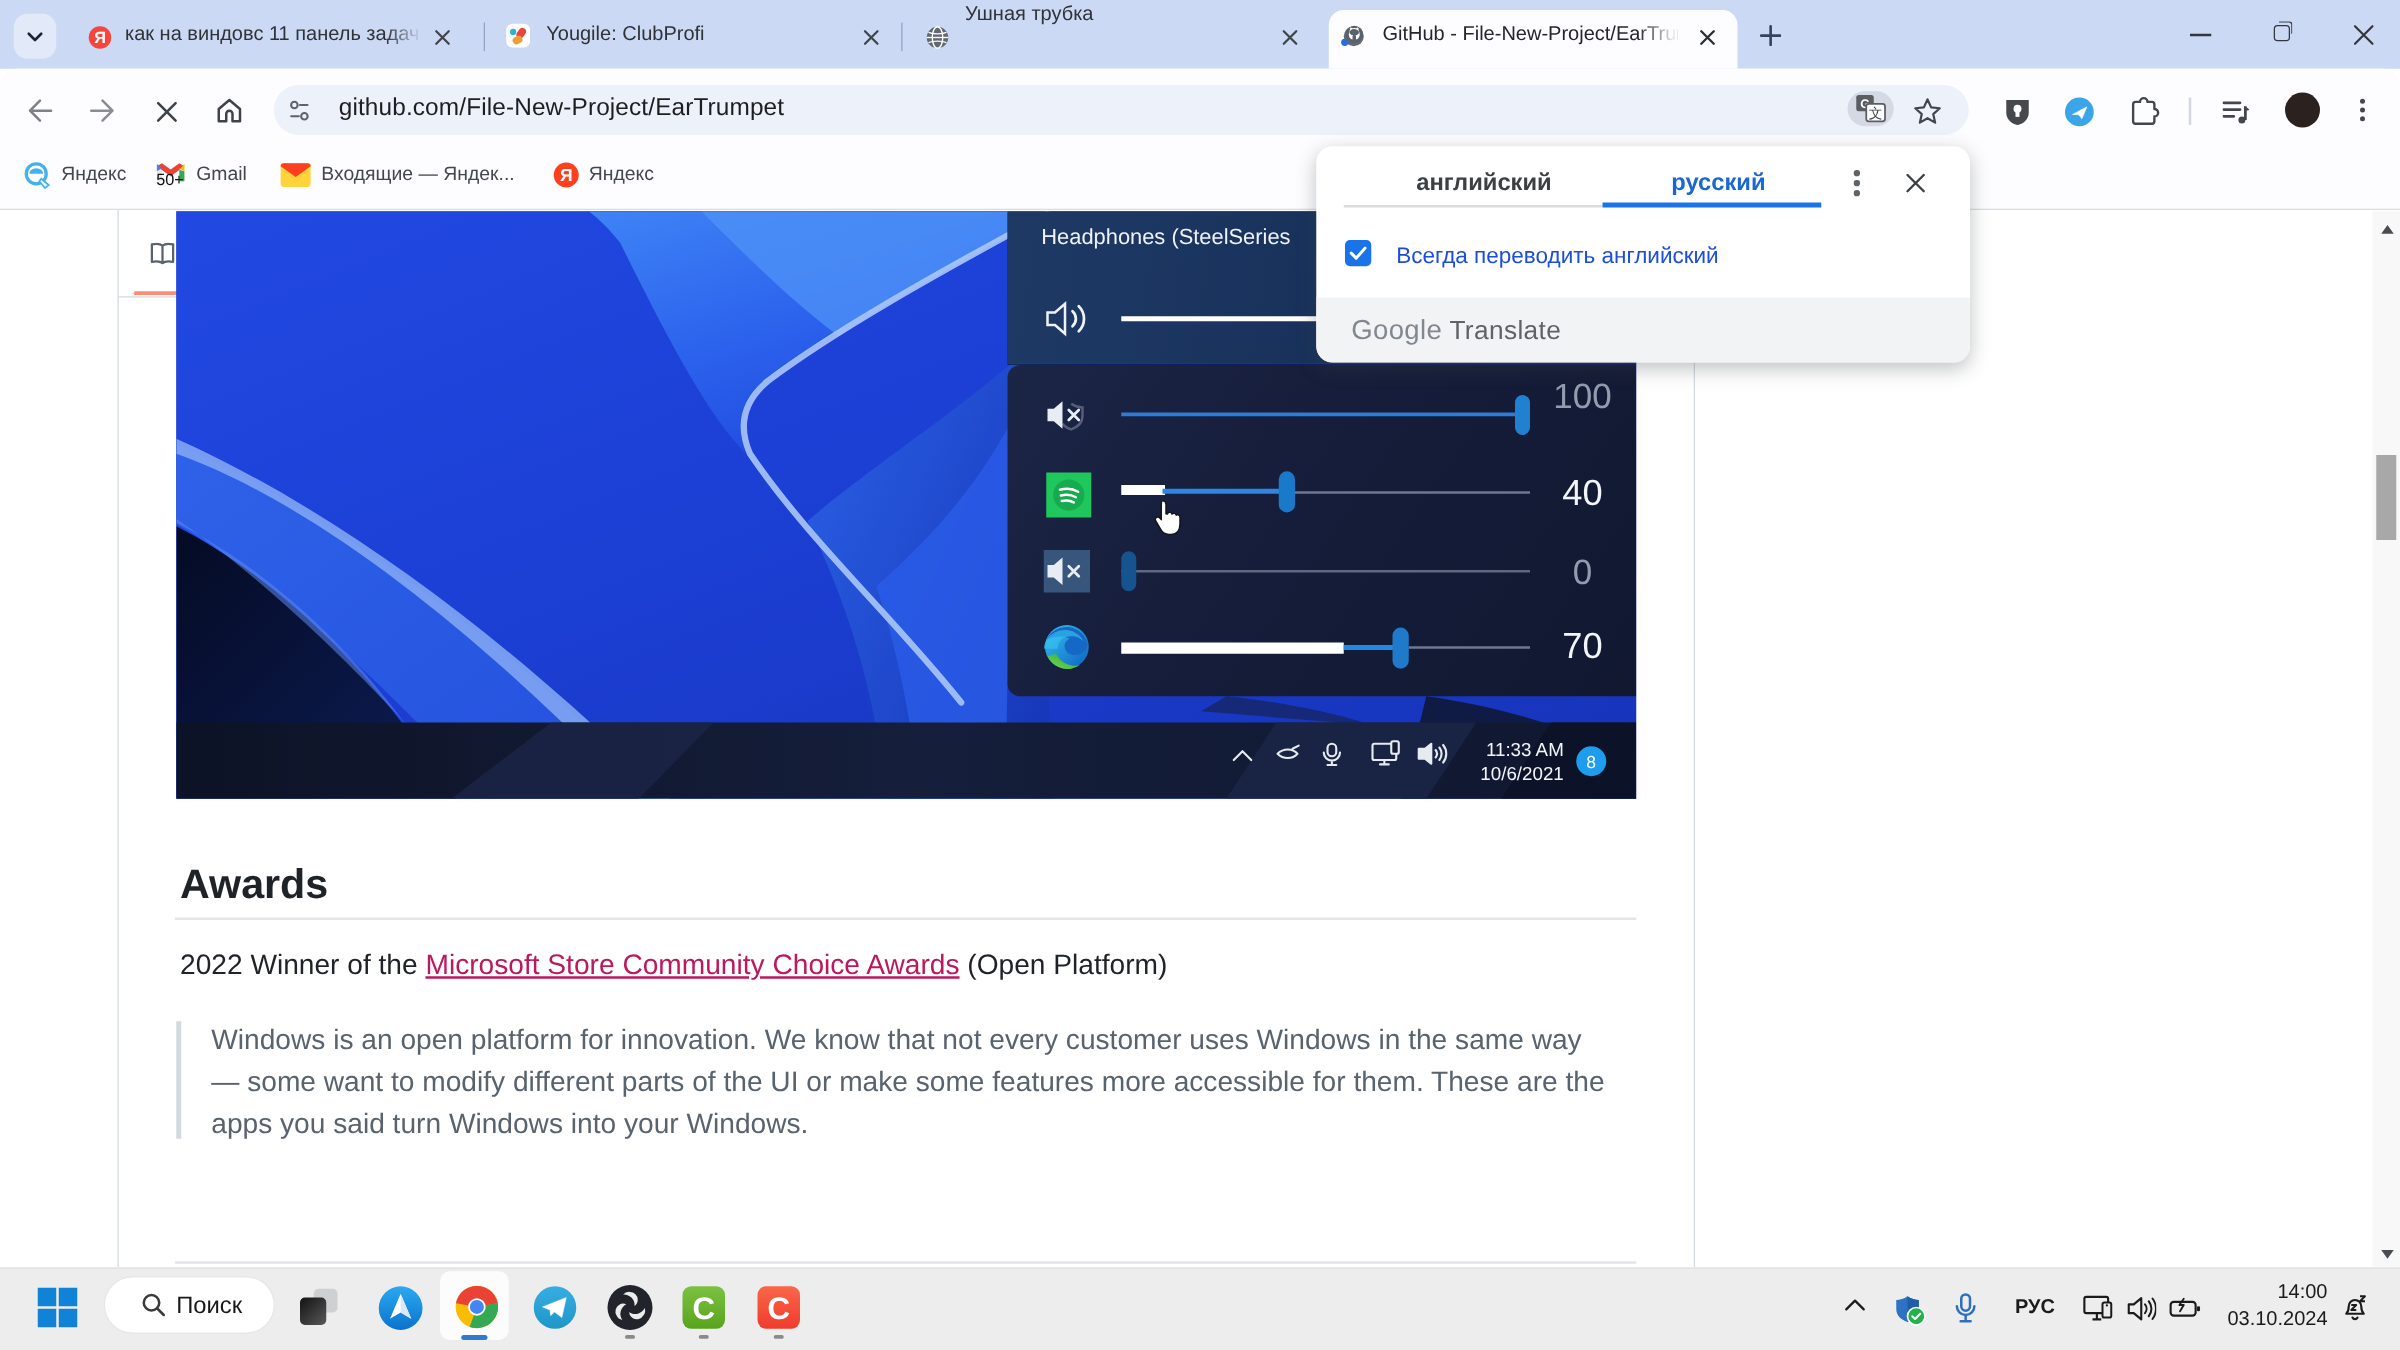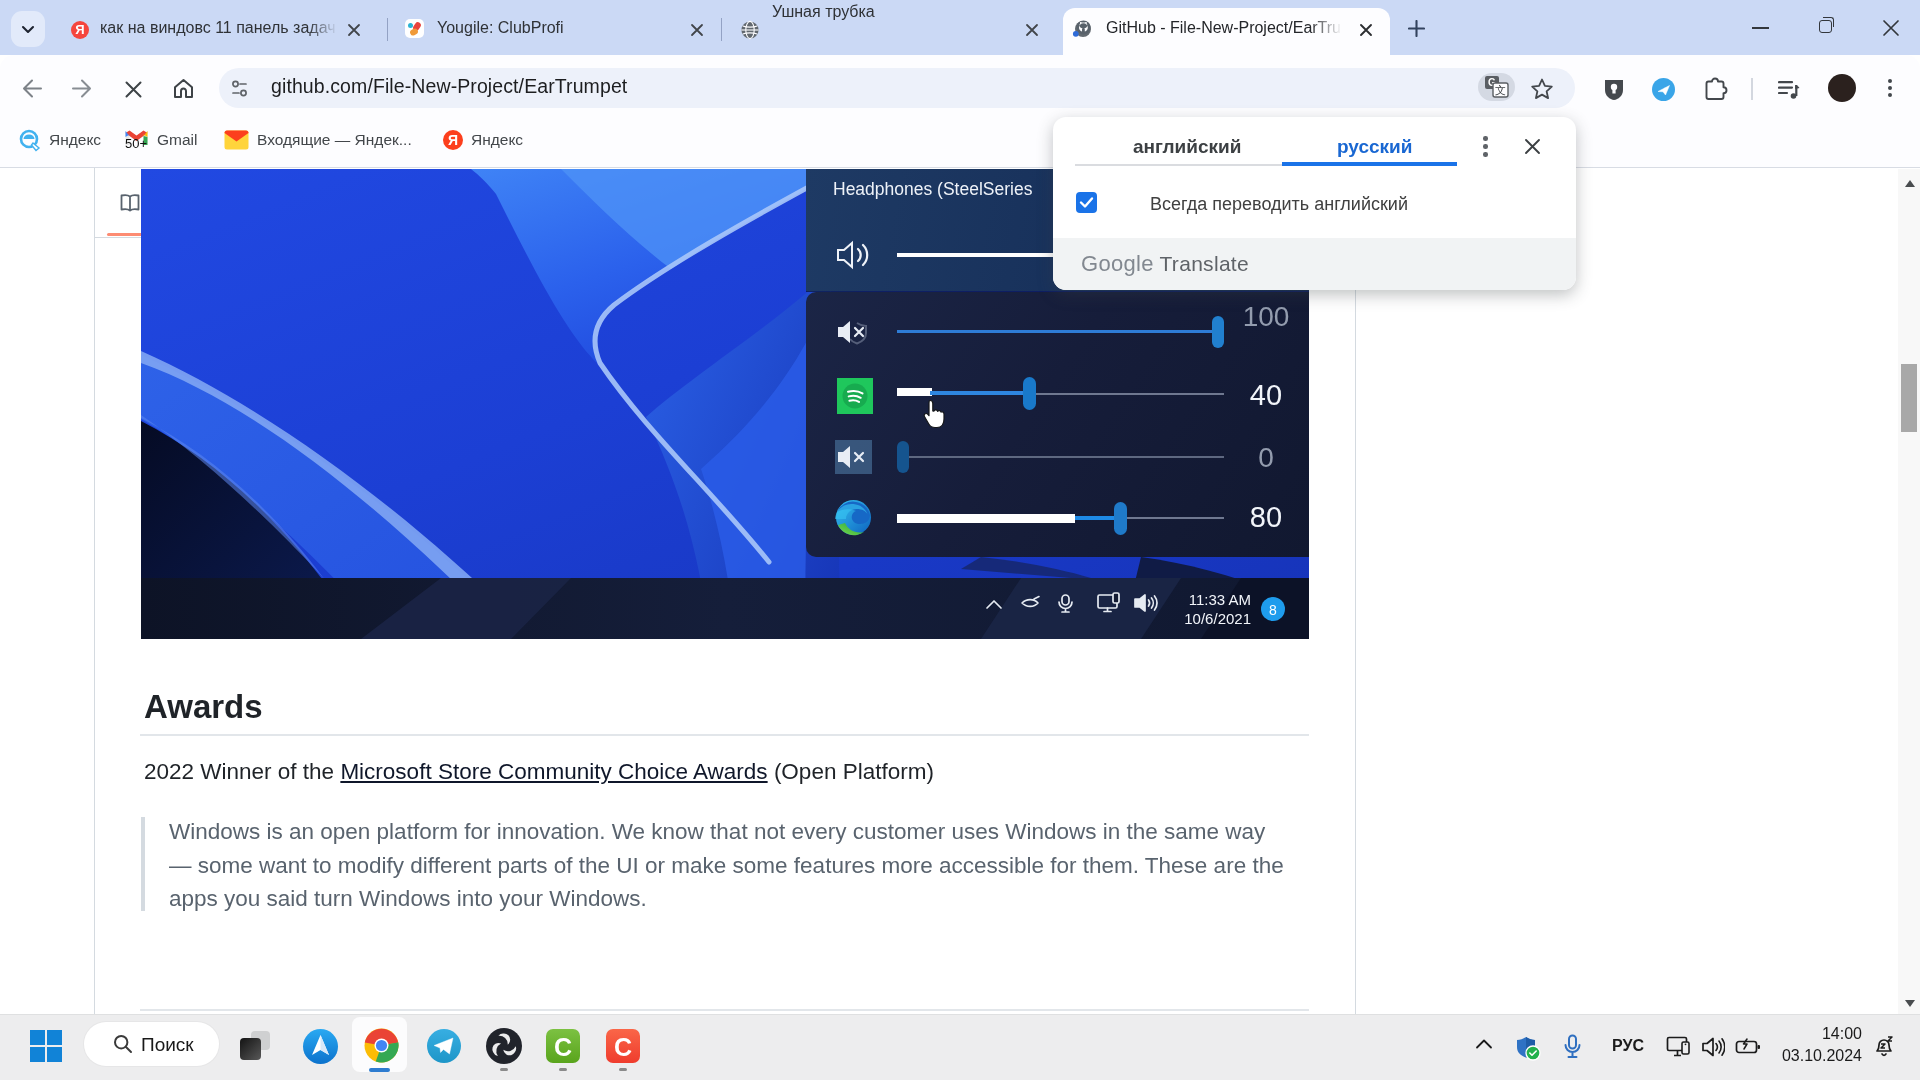--- a/index.html
+++ b/index.html
@@ -347,26 +347,26 @@
         </defs>
         <circle cx="18.5" cy="18.5" r="17.5" fill="url(#edg1)"></circle>
         <path d="M3 26 a17.5 17.5 0 0 0 26 7 c-8 2 -16 -2 -19 -9 Z" fill="url(#edg2)"></path>
         <path d="M2 13 a17.5 17.5 0 0 1 33 3 c0 6 -5 9 -10 9 c-4 0 -7 -2 -8 -5 c-1 -4 1 -7 4 -8 c-6 -3 -14 -2 -19 1 Z" fill="#1668c6"></path>
         <path d="M11 20 c0 -6 5 -10 11 -10 c5 0 9 2 11 6 a17.5 17.5 0 0 0 -31 -3 c-1 2 -2 5 -2 7 Z" fill="#35c1f1" opacity="0.65"></path>
       </svg>
       <div class="abs" style="left:756px; top:345px; width:178px; height:9px; background:#fff;"></div>
       <div class="abs" style="left:934px; top:347px; width:44px; height:4px; background:#1e8ae6;"></div>
       <div class="abs" style="left:986px; top:348px; width:97px; height:2px; background:#6f7890;"></div>
       <div class="abs" style="left:973px; top:333px; width:13px; height:33px; border-radius:6.5px; background:#1f7ac9;"></div>
-      <div class="abs" style="left:1089px; top:332px; width:72px; font-size:29px; color:#f2f5fa; text-align:center;">80</div>
+      <div class="abs" style="left:1089px; top:332px; width:72px; font-size:29px; color:#f2f5fa; text-align:center;">70</div>
     </div>
 
     <h2 class="gh abs" style="left:144px; top:520px;">Awards</h2>
     <div class="abs" style="left:140px; top:566px; width:1169px; height:2px; background:#e2e6ea;"></div>
-    <div class="abs" style="left:144px; top:591px; font-size:22.5px; color:#1f2328;">2022 Winner of the <span style="color:#0f172a; text-decoration:underline;">Microsoft Store Community Choice Awards</span> (Open Platform)</div>
+    <div class="abs" style="left:144px; top:591px; font-size:22.5px; color:#1f2328;">2022 Winner of the <span style="color:#be185d; text-decoration:underline;">Microsoft Store Community Choice Awards</span> (Open Platform)</div>
     <div class="abs" style="left:141px; top:649px; width:4px; height:94px; background:#d4dae0;"></div>
     <div class="abs" style="left:169px; top:647px; font-size:22.5px; line-height:33.5px; color:#59636e;">Windows is an open platform for innovation. We know that not every customer uses Windows in the same way<br>— some want to modify different parts of the UI or make some features more accessible for them. These are the<br>apps you said turn Windows into your Windows.</div>
     <div class="abs" style="left:140px; top:841px; width:1169px; height:2px; background:#e2e6ea;"></div>
 
   </div>
 
   <div id="tpopup" class="abs">
     <div class="abs" style="left:80px; top:19px; font-size:19px; font-weight:700; color:#3c4043;">английский</div>
     <div class="abs" style="left:284px; top:19px; font-size:19px; font-weight:700; color:#1967d2;">русский</div>
     <div class="abs" style="left:22px; top:47px; width:207px; height:1.5px; background:#dadce0;"></div>
@@ -375,21 +375,21 @@
     <div class="abs" style="left:430px; top:27px; width:4.5px; height:4.5px; border-radius:50%; background:#5f6368;"></div>
     <div class="abs" style="left:430px; top:35px; width:4.5px; height:4.5px; border-radius:50%; background:#5f6368;"></div>
     <svg class="abs" style="left:471px; top:21px;" width="17" height="17" viewBox="0 0 17 17">
         <path d="M2 2 L15 15 M15 2 L2 15" stroke="#3c4043" stroke-width="1.9" stroke-linecap="round"></path>
       </svg>
     <div class="abs" style="left:23px; top:75px; width:21px; height:21px; border-radius:4px; background:#1a73e8;">
       <svg width="21" height="21" viewBox="0 0 21 21">
           <path d="M5 10.5 L9 14.5 L16 6.5" fill="none" stroke="#fff" stroke-width="2.4" stroke-linecap="round" stroke-linejoin="round"></path>
         </svg>
     </div>
-    <div class="abs" style="left:64px; top:77px; font-size:18px; color:#404040;margin-left:33px;">Всегда переводить английский</div>
+    <div class="abs" style="left:64px; top:77px; font-size:18px; color:#1d4ed8;">Всегда переводить английский</div>
     <div class="abs" style="left:0; top:121px; width:523px; height:52px; background:#f1f3f4;"></div>
     <div class="abs" style="left:28px; top:134px; font-size:21px; color:#777c82; letter-spacing:0.3px;"><span style="font-size:22px; color:#828890;">Google</span> <span style="color:#5f6368;">Translate</span></div>
   </div>
 
   <div class="abs" style="left:1898px; top:169px; width:22px; height:845px; background:#f8f8f8;"></div>
   <svg class="abs" style="left:1904px; top:179px;" width="12" height="9" viewBox="0 0 12 9">
       <path d="M6 1 L11 8 H1 Z" fill="#4a4d50"></path>
     </svg>
   <svg class="abs" style="left:1904px; top:999px;" width="12" height="9" viewBox="0 0 12 9">
       <path d="M6 8 L11 1 H1 Z" fill="#4a4d50"></path>

